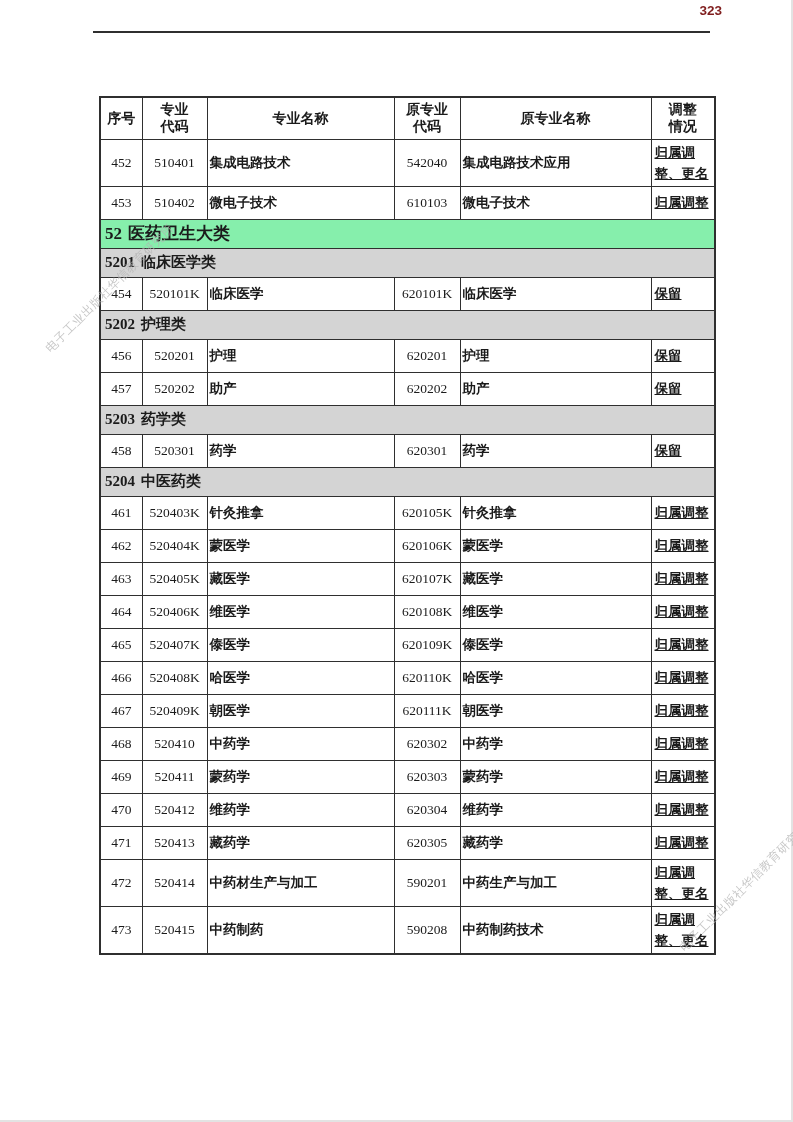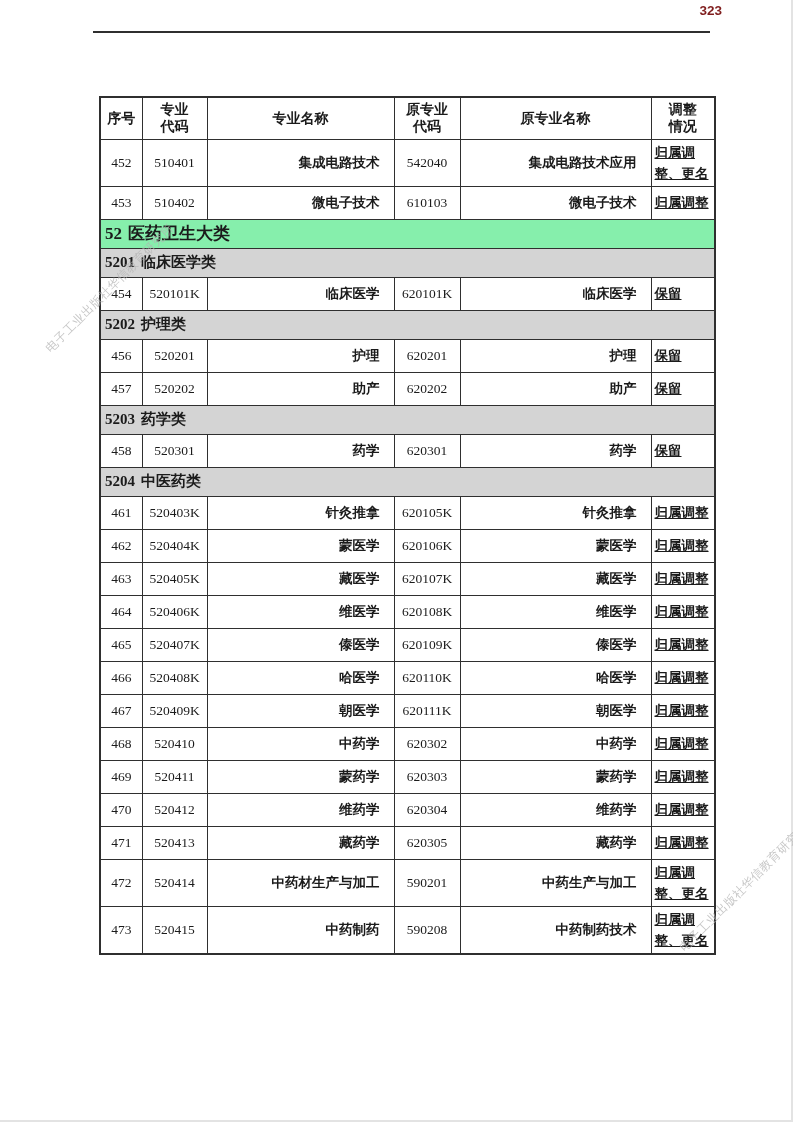--- a/index.html
+++ b/index.html
@@ -26,21 +26,21 @@
   .majors thead tr { height:42px; }
   .majors th {
     font-size:14px; font-weight:700; text-align:center;
     white-space:pre-line; line-height:17px; background:#ffffff;
   }
   tr.data { height:33px; }
   td.num {
     font-family:"Liberation Serif", serif; font-size:13.5px;
     font-weight:400; text-align:center;
   }
-  td.name { font-size:13.5px; font-weight:600; text-align:right; padding:0 14px; }
+  td.name { font-size:13.5px; font-weight:600; text-align:left; padding:0 2px; }
   td.adj  { font-size:13.5px; font-weight:600; text-align:left; line-height:21px; padding:2px 3px;text-decoration:underline; }
   tr.section td { height:28px; text-align:left; padding:0 4px; }
   tr.level1 td { background:#86efac; }
   tr.level2 td { background:#d4d4d4; }
   .sec-code { font-family:"Liberation Serif", serif; font-weight:700; }
   .sec-title { font-weight:700; margin-left:6px; }
   .level1 .sec-code, .level1 .sec-title { font-size:17px; }
   .level2 .sec-code, .level2 .sec-title { font-size:15px; }
 
   .watermark {

